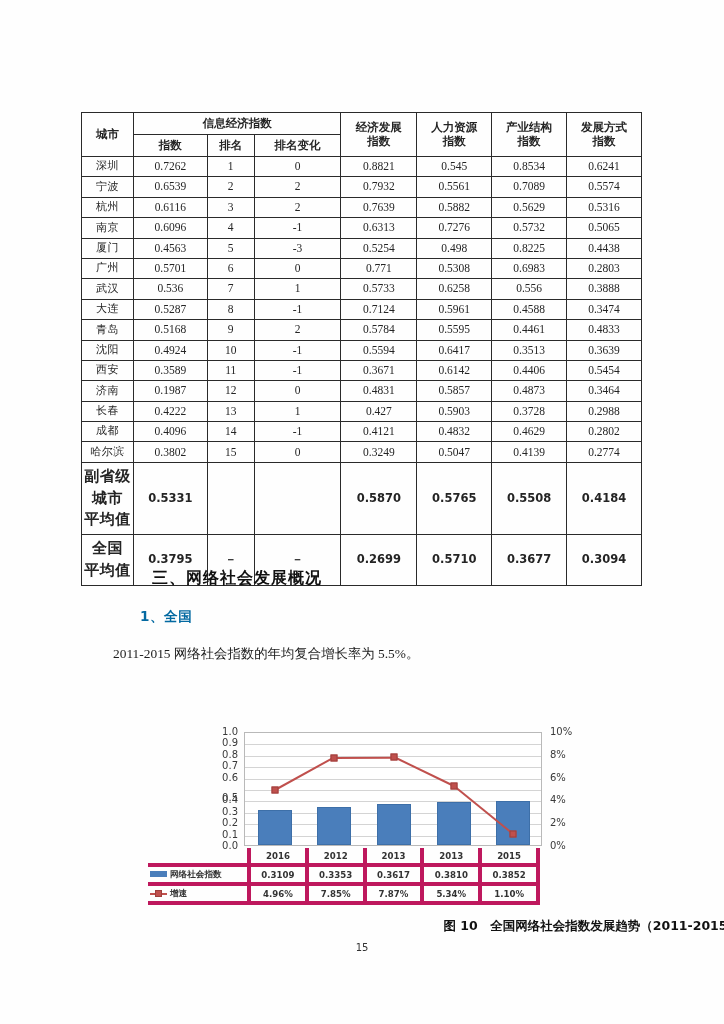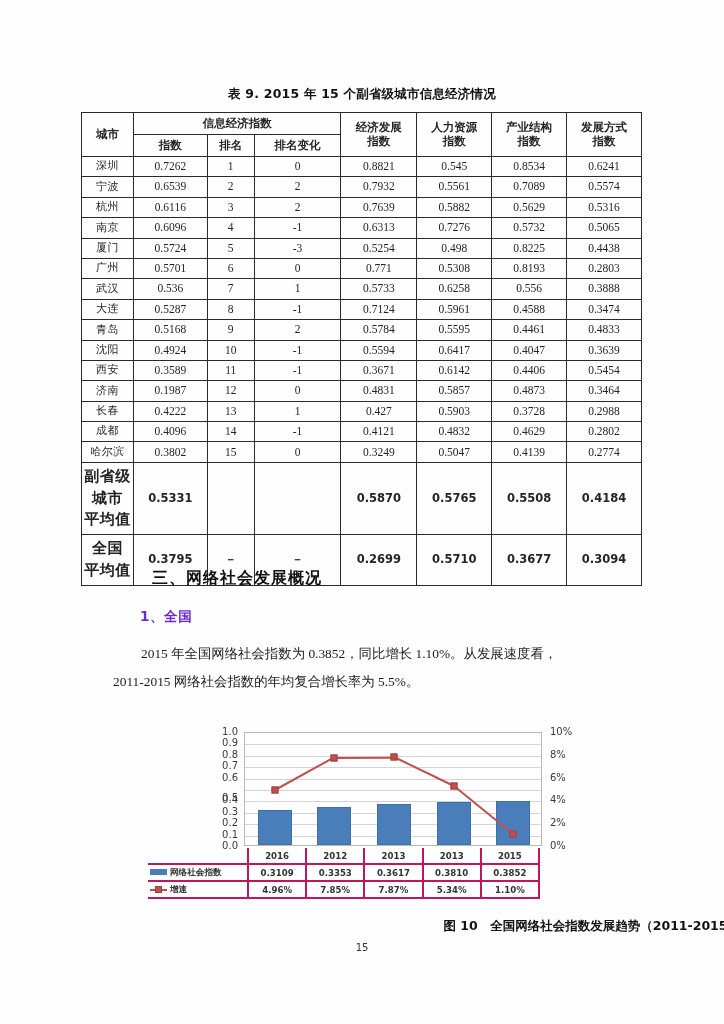--- a/index.html
+++ b/index.html
@@ -100,21 +100,21 @@
     color: #111;
   }
   .h3 {
     position: absolute;
     left: 140px;
     top: 608px;
     font-family: "DejaVu Sans", "Liberation Sans", sans-serif;
     font-weight: bold;
     font-size: 13.5px;
     letter-spacing: .6px;
-    color: #6d28d9;
+    color: #0369a1;
   }
   .para {
     position: absolute;
     left: 113px;
     top: 640px;
     width: 508px;
     font-size: 13.4px;
     line-height: 28px;
     color: #1c1c1c;
     text-align: justify;
@@ -196,21 +196,21 @@
     position: absolute;
     left: 0;
     top: 118px;
     width: 392px;
     border-collapse: collapse;
     font-family: "DejaVu Sans", "Liberation Sans", sans-serif;
     font-size: 8.6px;
     color: #333;
   }
   table.ctab td {
-    border: 2px solid #be185d;
+    border: 4px solid #be185d;
     height: 15px;
     text-align: center;
     vertical-align: middle;
     padding: 0 1px;
     font-weight: bold;
   }
   table.ctab td.lbl {
     width: 96px;
     text-align: left;
     padding-left: 2px;
@@ -270,21 +270,20 @@
     font-family: "DejaVu Sans", "Liberation Sans", sans-serif;
     font-size: 10px;
     color: #333;
   }
 </style>
 </head>
 <body>
 
 <div class="page">
 
-  <div class="table-title">表 9. 2015 年 15 个副省级城市信息经济情况</div>
 
   <table class="t9">
     <colgroup>
       <col class="c-city">
         <col class="c-idx">
         <col class="c-rank">
         <col class="c-chg">
       <col class="c-eco">
         <col class="c-hr">
         <col class="c-ind">
@@ -353,36 +352,36 @@
           <td>0.6096</td>
           <td>4</td>
           <td>-1</td>
           <td>0.6313</td>
           <td>0.7276</td>
           <td>0.5732</td>
           <td>0.5065</td>
         </tr>
         <tr>
           <td class="city">厦门</td>
-          <td>0.5724</td>
+          <td>0.4563</td>
           <td>5</td>
           <td>-3</td>
           <td>0.5254</td>
           <td>0.498</td>
           <td>0.8225</td>
           <td>0.4438</td>
         </tr>
         <tr>
           <td class="city">广州</td>
           <td>0.5701</td>
           <td>6</td>
           <td>0</td>
           <td>0.771</td>
           <td>0.5308</td>
-          <td>0.8193</td>
+          <td>0.6983</td>
           <td>0.2803</td>
         </tr>
         <tr>
           <td class="city">武汉</td>
           <td>0.536</td>
           <td>7</td>
           <td>1</td>
           <td>0.5733</td>
           <td>0.6258</td>
           <td>0.556</td>
@@ -408,21 +407,21 @@
           <td>0.4461</td>
           <td>0.4833</td>
         </tr>
         <tr>
           <td class="city">沈阳</td>
           <td>0.4924</td>
           <td>10</td>
           <td>-1</td>
           <td>0.5594</td>
           <td>0.6417</td>
-          <td>0.4047</td>
+          <td>0.3513</td>
           <td>0.3639</td>
         </tr>
         <tr>
           <td class="city">西安</td>
           <td>0.3589</td>
           <td>11</td>
           <td>-1</td>
           <td>0.3671</td>
           <td>0.6142</td>
           <td>0.4406</td>
@@ -495,21 +494,20 @@
           <td>0.3677</td>
           <td>0.3094</td>
         </tr>
       </tbody>
   </table>
 
   <div class="h2">三、网络社会发展概况</div>
   <div class="h3">1、全国</div>
 
   <div class="para" id="body-para">
-      <span class="ln first">2015 年全国网络社会指数为 0.3852，同比增长 1.10%。从发展速度看，</span>
       <span class="ln">2011-2015 网络社会指数的年均复合增长率为 5.5%。</span>
     </div>
 
   <div class="chart-wrap">
     <div class="axis-left" id="axis-left">
         <span style="top: 2px;">1.0</span>
         <span style="top: 13.4px;">0.9</span>
         <span style="top: 24.8px;">0.8</span>
         <span style="top: 36.2px;">0.7</span>
         <span style="top: 47.6px; margin-left: 41px;">0.6</span>

